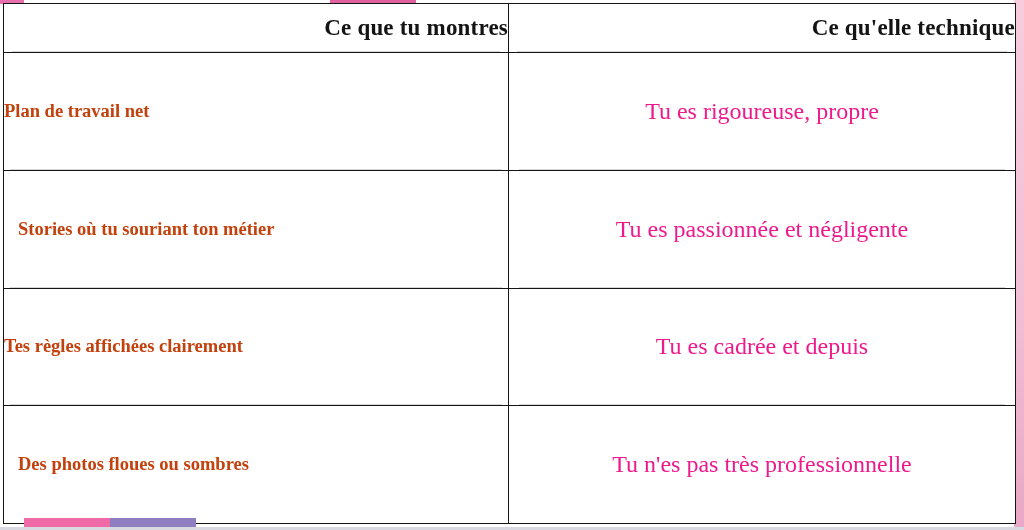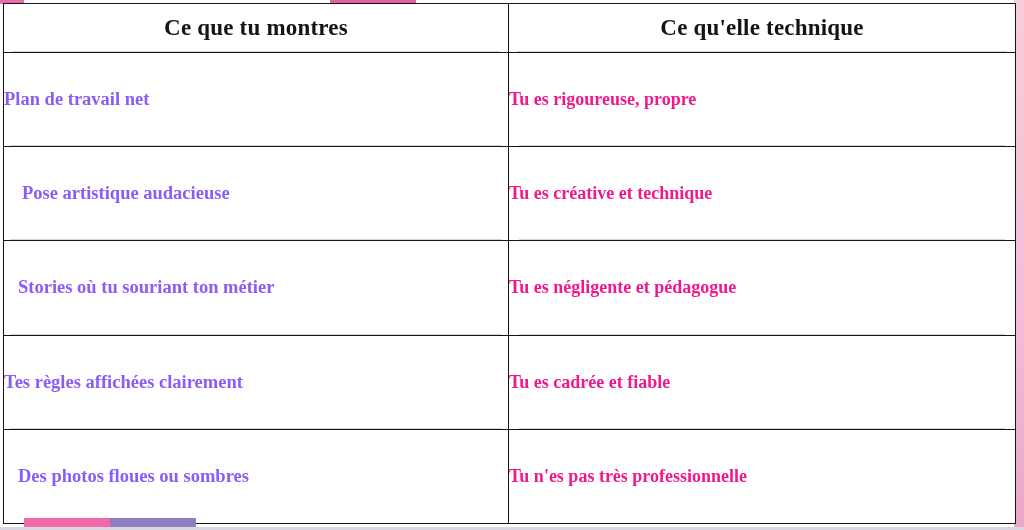--- a/index.html
+++ b/index.html
@@ -92,48 +92,49 @@
   }
 
   .col-left  { width: 505px; }
   .col-right { width: 507px; }
 
   thead th {
     height: 48px;
     font-size: 23px;
     font-weight: bold;
     color: #141414;
-    text-align: center;
+    text-align: right;
     letter-spacing: 0.2px;
   }
 
   tbody tr { height: 59px; }
 
   tbody td {
     border-left: 1px solid #141414;
     border-right: 1px solid #141414;
     border-top: none;
     border-bottom: none;
   }
 
   .cell-left {
     font-size: 18.5px;
     font-weight: bold;
-    color: #8b5cf6;
+    color: #c2410c;
     padding-left: 12px;
     text-align: left;
     position: relative;
   }
   .cell-left.indent-1 { padding-left: 18px; }
   .cell-left.indent-2 { padding-left: 14px; }
 
   .cell-right {
-    font-size: 18px;
-    font-weight: bold;
+    font-size: 24px;
+    font-weight: normal;
     color: #ee1a8d;
+    text-align: center;
     position: relative;
   }
 
   
   .rule-left, .rule-right {
     position: absolute;
     left: 6px;
     right: 6px;
     bottom: 0;
     height: 1px;
@@ -181,46 +182,36 @@
         <td class="cell-left">
           <span>Plan de travail net</span>
           <span class="rule-left"></span>
         </td>
         <td class="cell-right">
           <span>Tu es rigoureuse, propre</span>
           <span class="rule-right"></span>
         </td>
       </tr>
       <tr>
-        <td class="cell-left indent-1">
-          <span>Pose artistique audacieuse</span>
-          <span class="rule-left"></span>
-        </td>
-        <td class="cell-right">
-          <span>Tu es créative et technique</span>
-          <span class="rule-right"></span>
-        </td>
-      </tr>
-      <tr>
         <td class="cell-left indent-2">
           <span>Stories où tu souriant ton métier</span>
           <span class="rule-left"></span>
         </td>
         <td class="cell-right">
-          <span>Tu es négligente et pédagogue</span>
+          <span>Tu es passionnée et négligente</span>
           <span class="rule-right"></span>
         </td>
       </tr>
       <tr>
         <td class="cell-left">
           <span>Tes règles affichées clairement</span>
           <span class="rule-left"></span>
         </td>
         <td class="cell-right">
-          <span>Tu es cadrée et fiable</span>
+          <span>Tu es cadrée et depuis</span>
           <span class="rule-right"></span>
         </td>
       </tr>
       <tr>
         <td class="cell-left indent-2">
           <span>Des photos floues ou sombres</span>
         </td>
         <td class="cell-right">
           <span>Tu n'es pas très professionnelle</span>
         </td>

